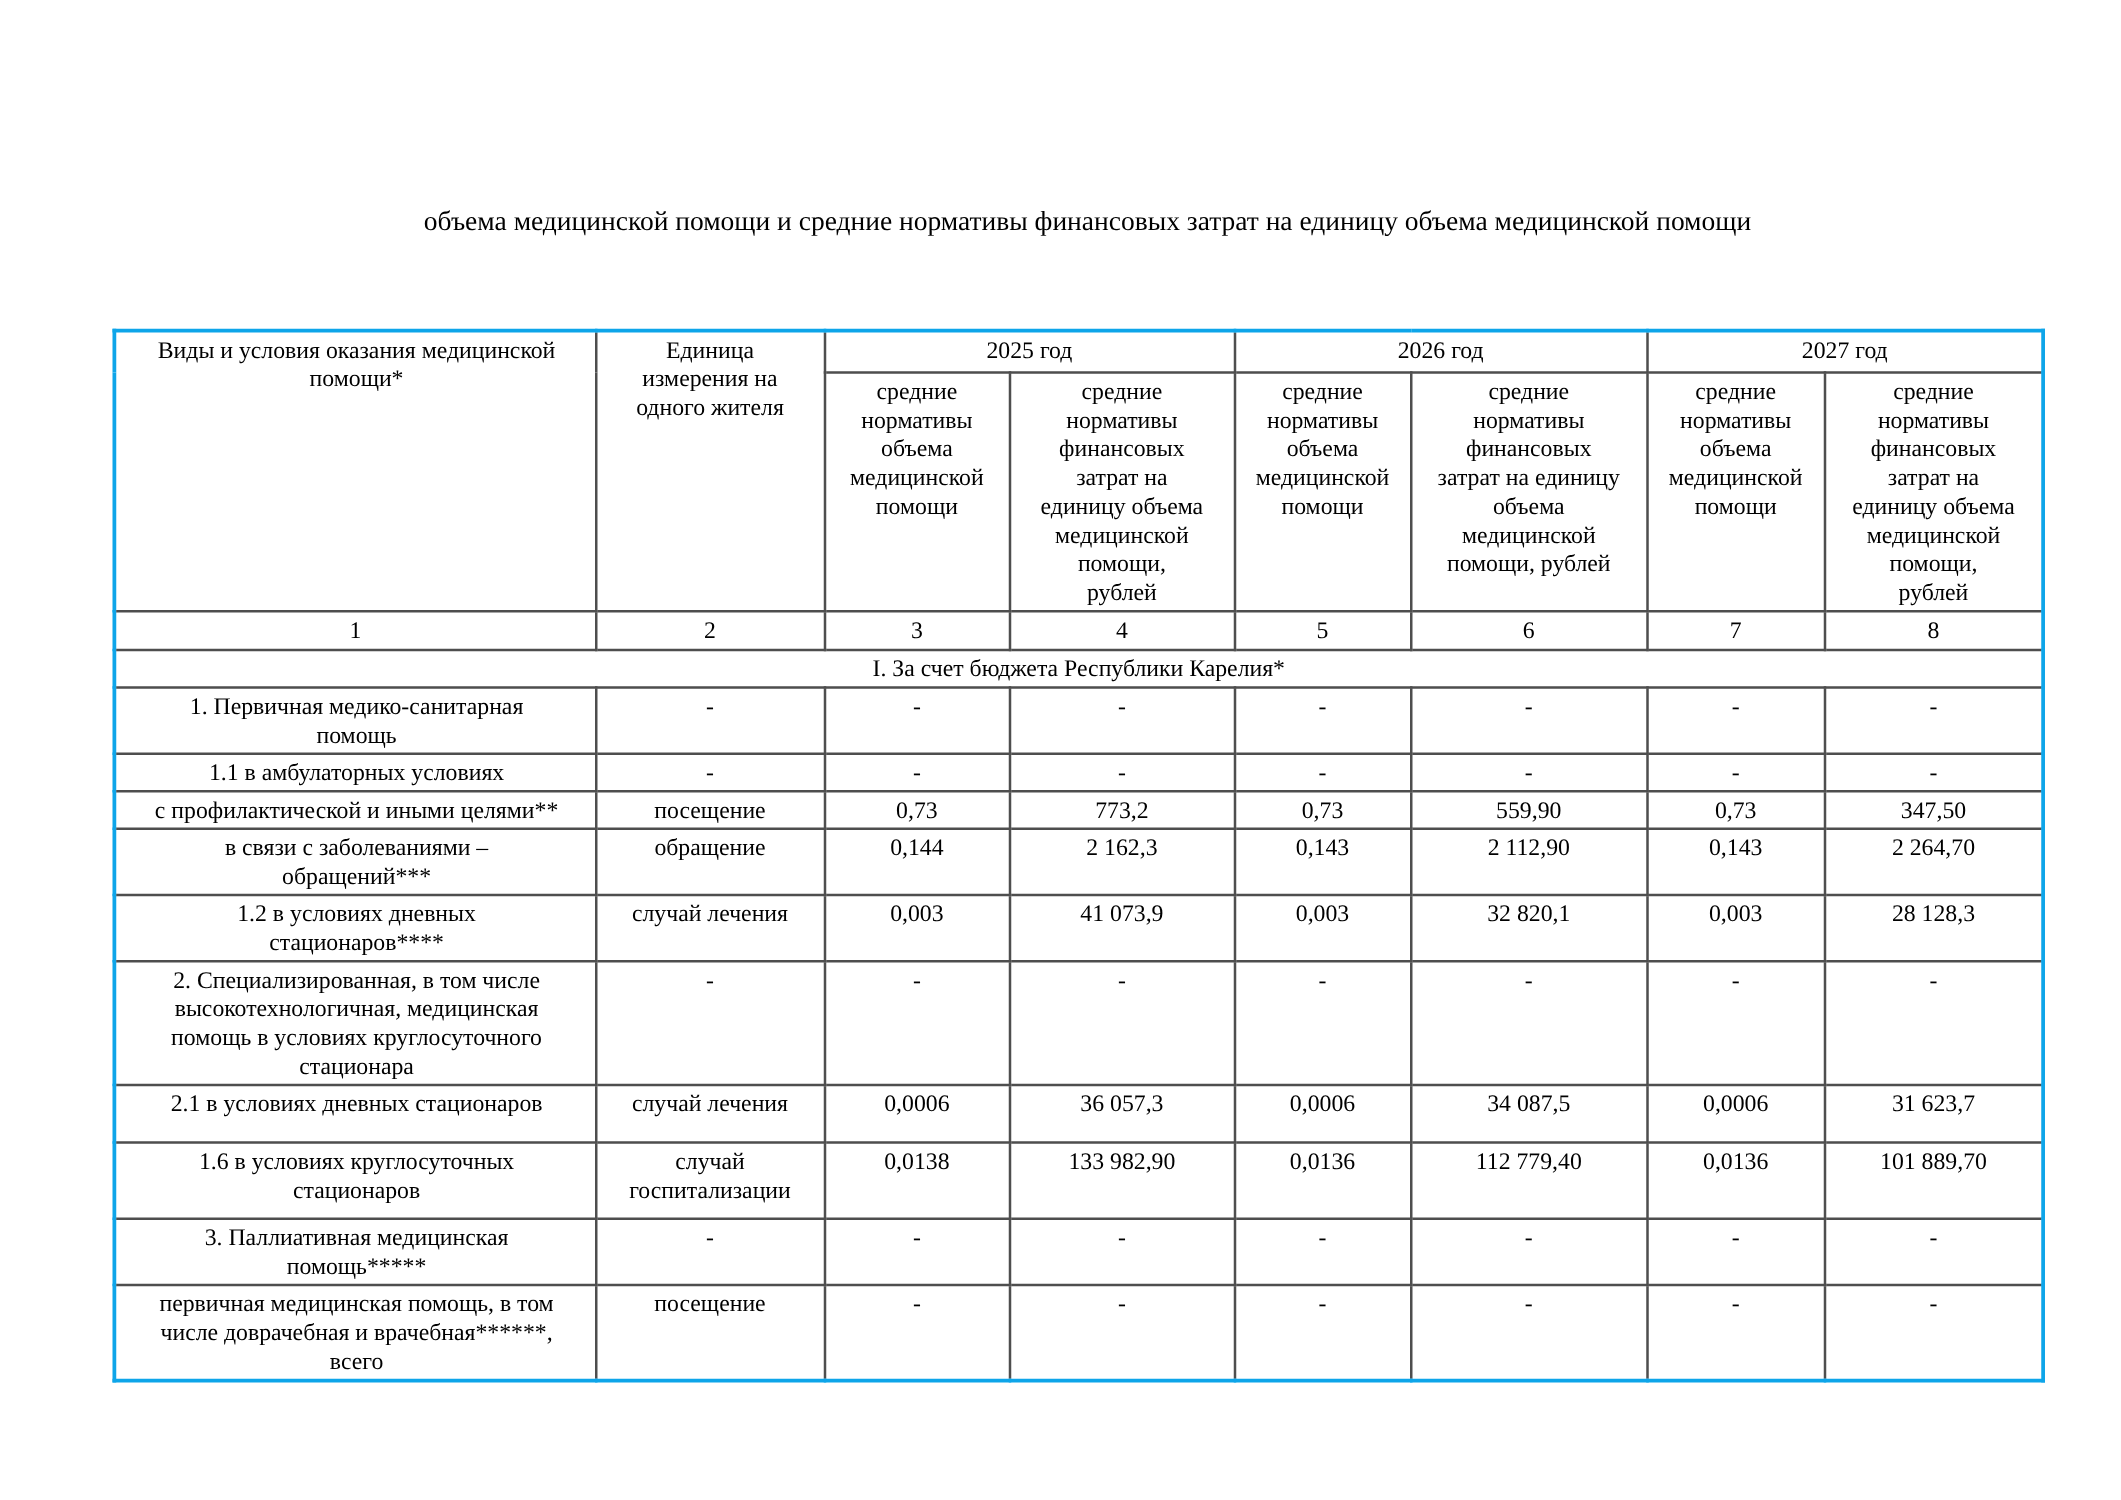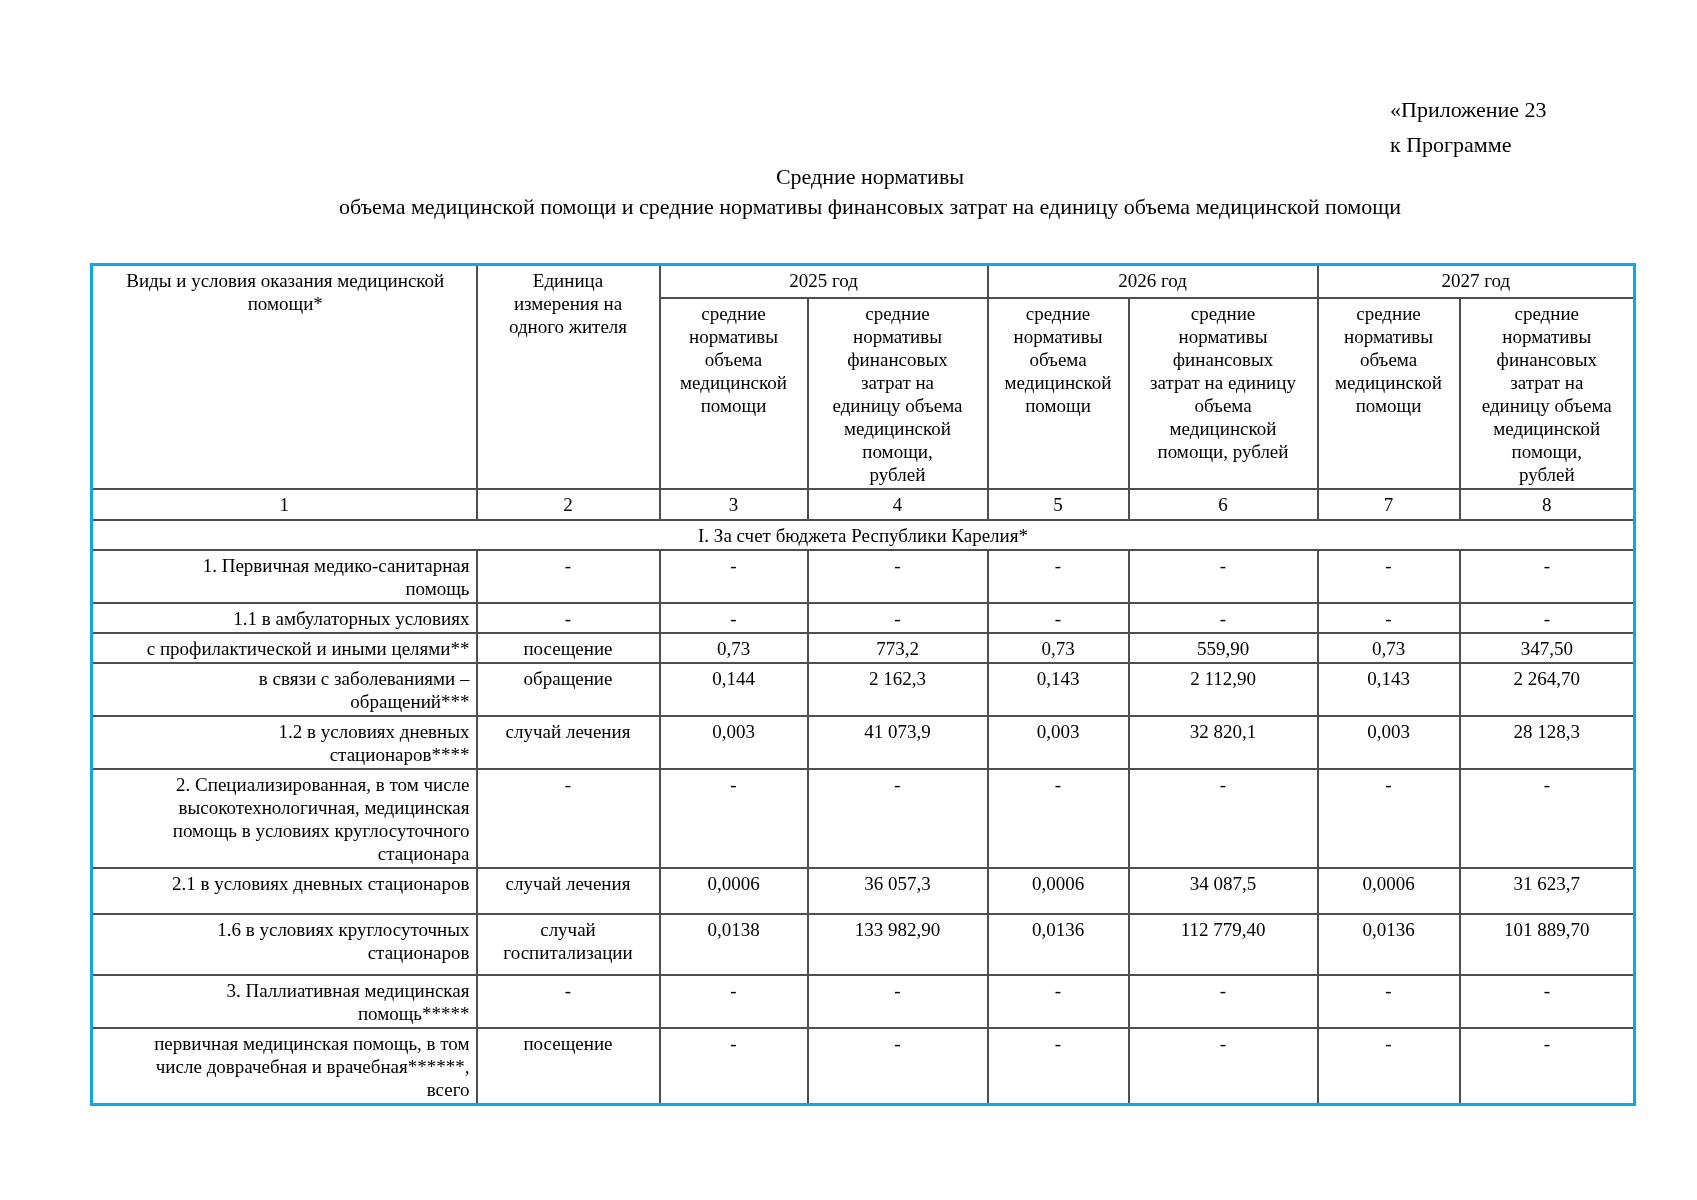--- a/index.html
+++ b/index.html
@@ -43,40 +43,35 @@
     border: 2px solid #4e4e4e;
     vertical-align: top;
     padding: 3px 6px 2px 6px;
     font-size: 19px;
     line-height: 23px;
     text-align: center;
     white-space: pre-line;
     overflow: hidden;
   }
   table.std td.left {
-    text-align: right;
+    text-align: center;
     padding-left: 8px;
   }
   tr.r-year   { height: 33px; }
   tr.r-sub    { height: 181px; margin-top: 10px; }
   tr.r-nums   { height: 31px; }
   tr.r-sec    { height: 20px; }
 </style>
 </head>
 <body>
 
 <div class="page">
 
-  <div class="annex">
-    <div>«Приложение 23</div>
-    <div>к Программе</div>
-  </div>
 
   <div class="doc-title">
-    <div>Средние нормативы</div>
     <div>объема медицинской помощи и средние нормативы финансовых затрат на единицу объема медицинской помощи</div>
   </div>
 
   <table class="std">
     <colgroup>
       <col style="width:385px">
         <col style="width:183px">
       <col style="width:148px">
         <col style="width:180px">
       <col style="width:141px">

